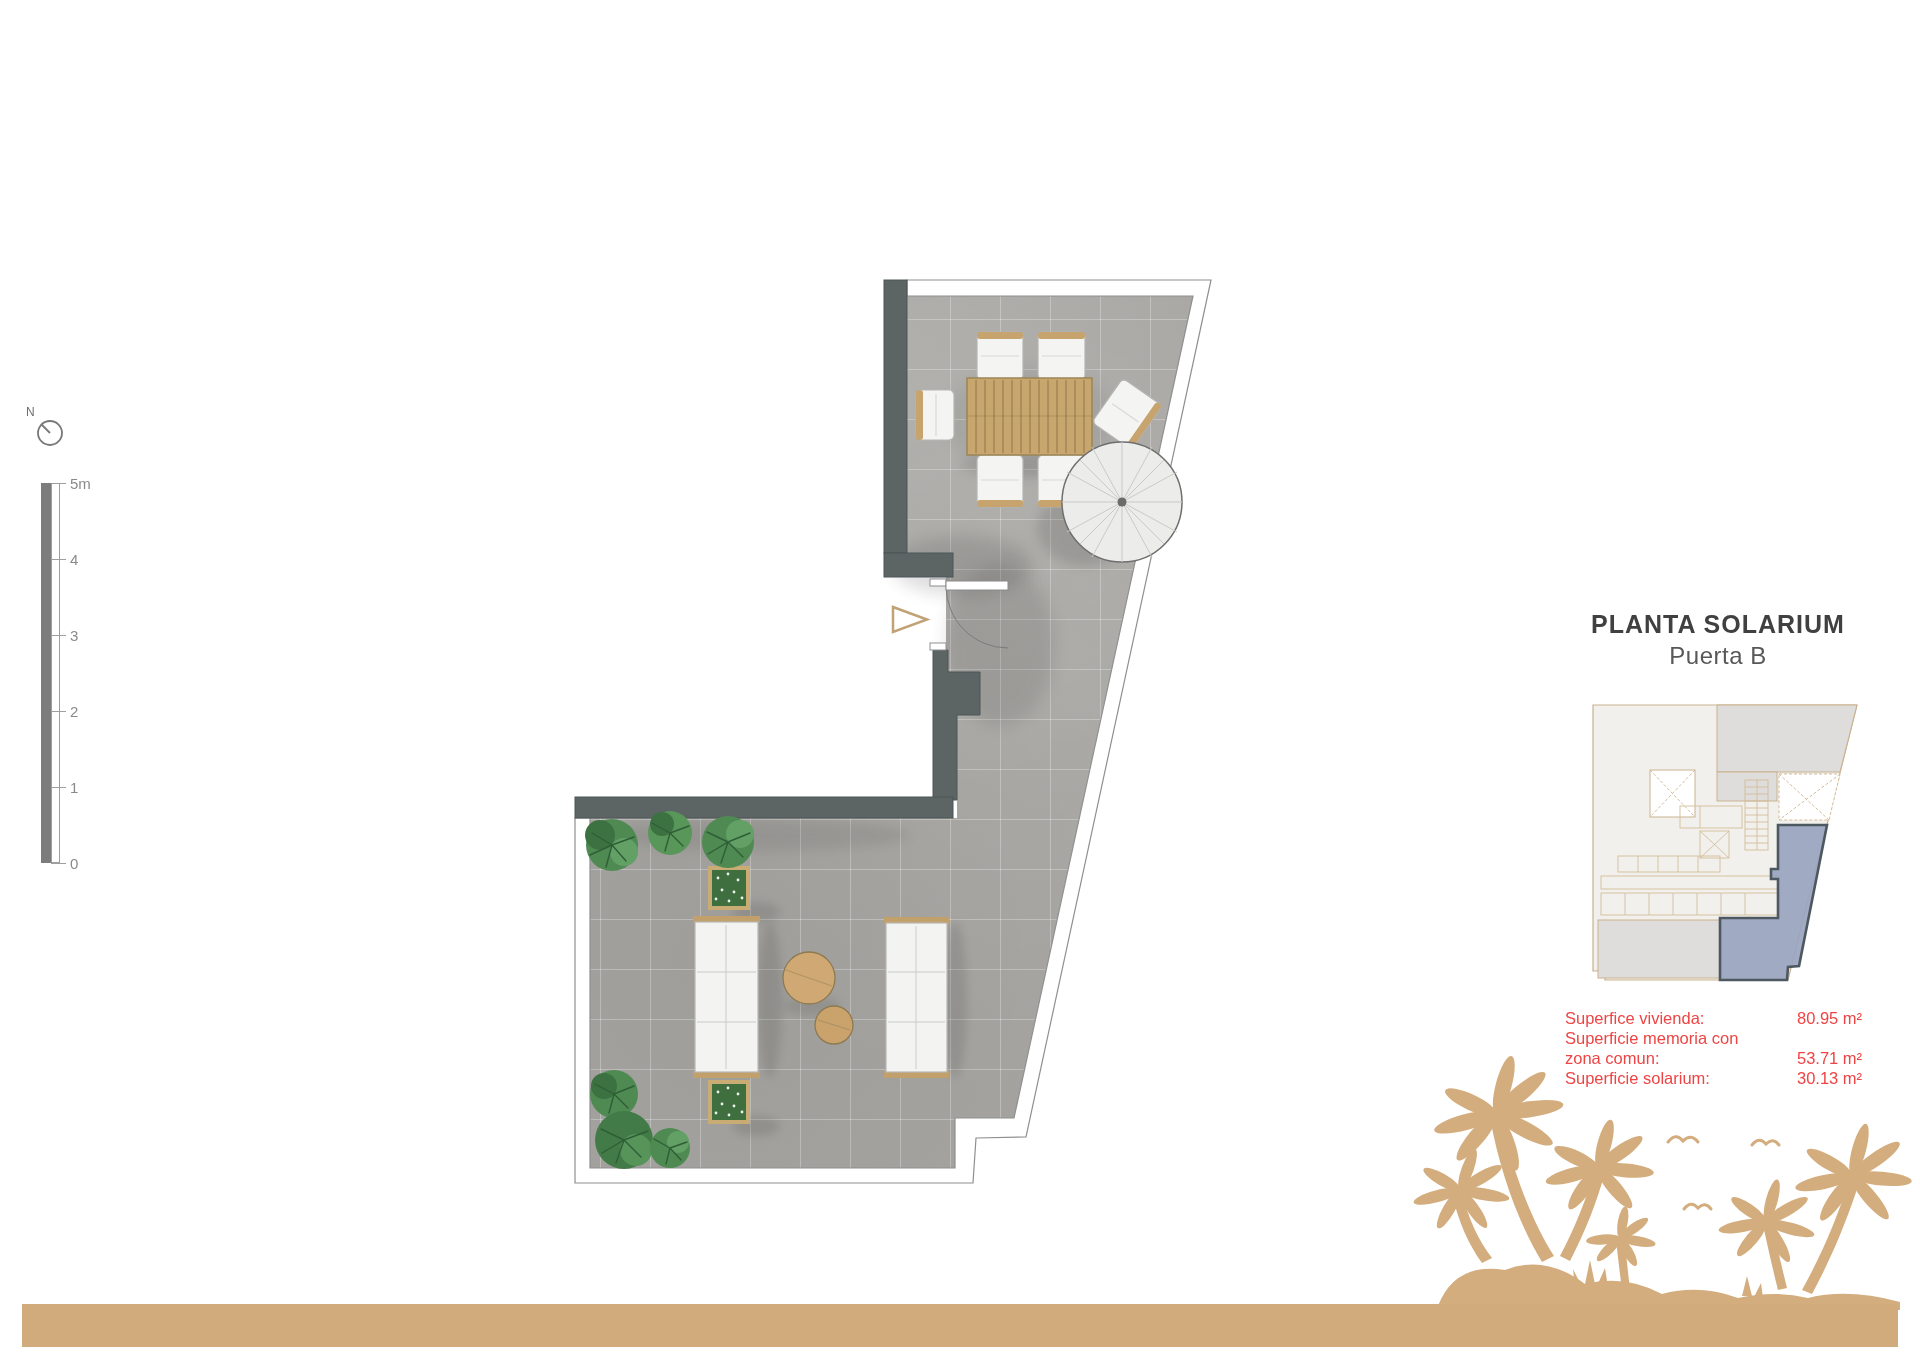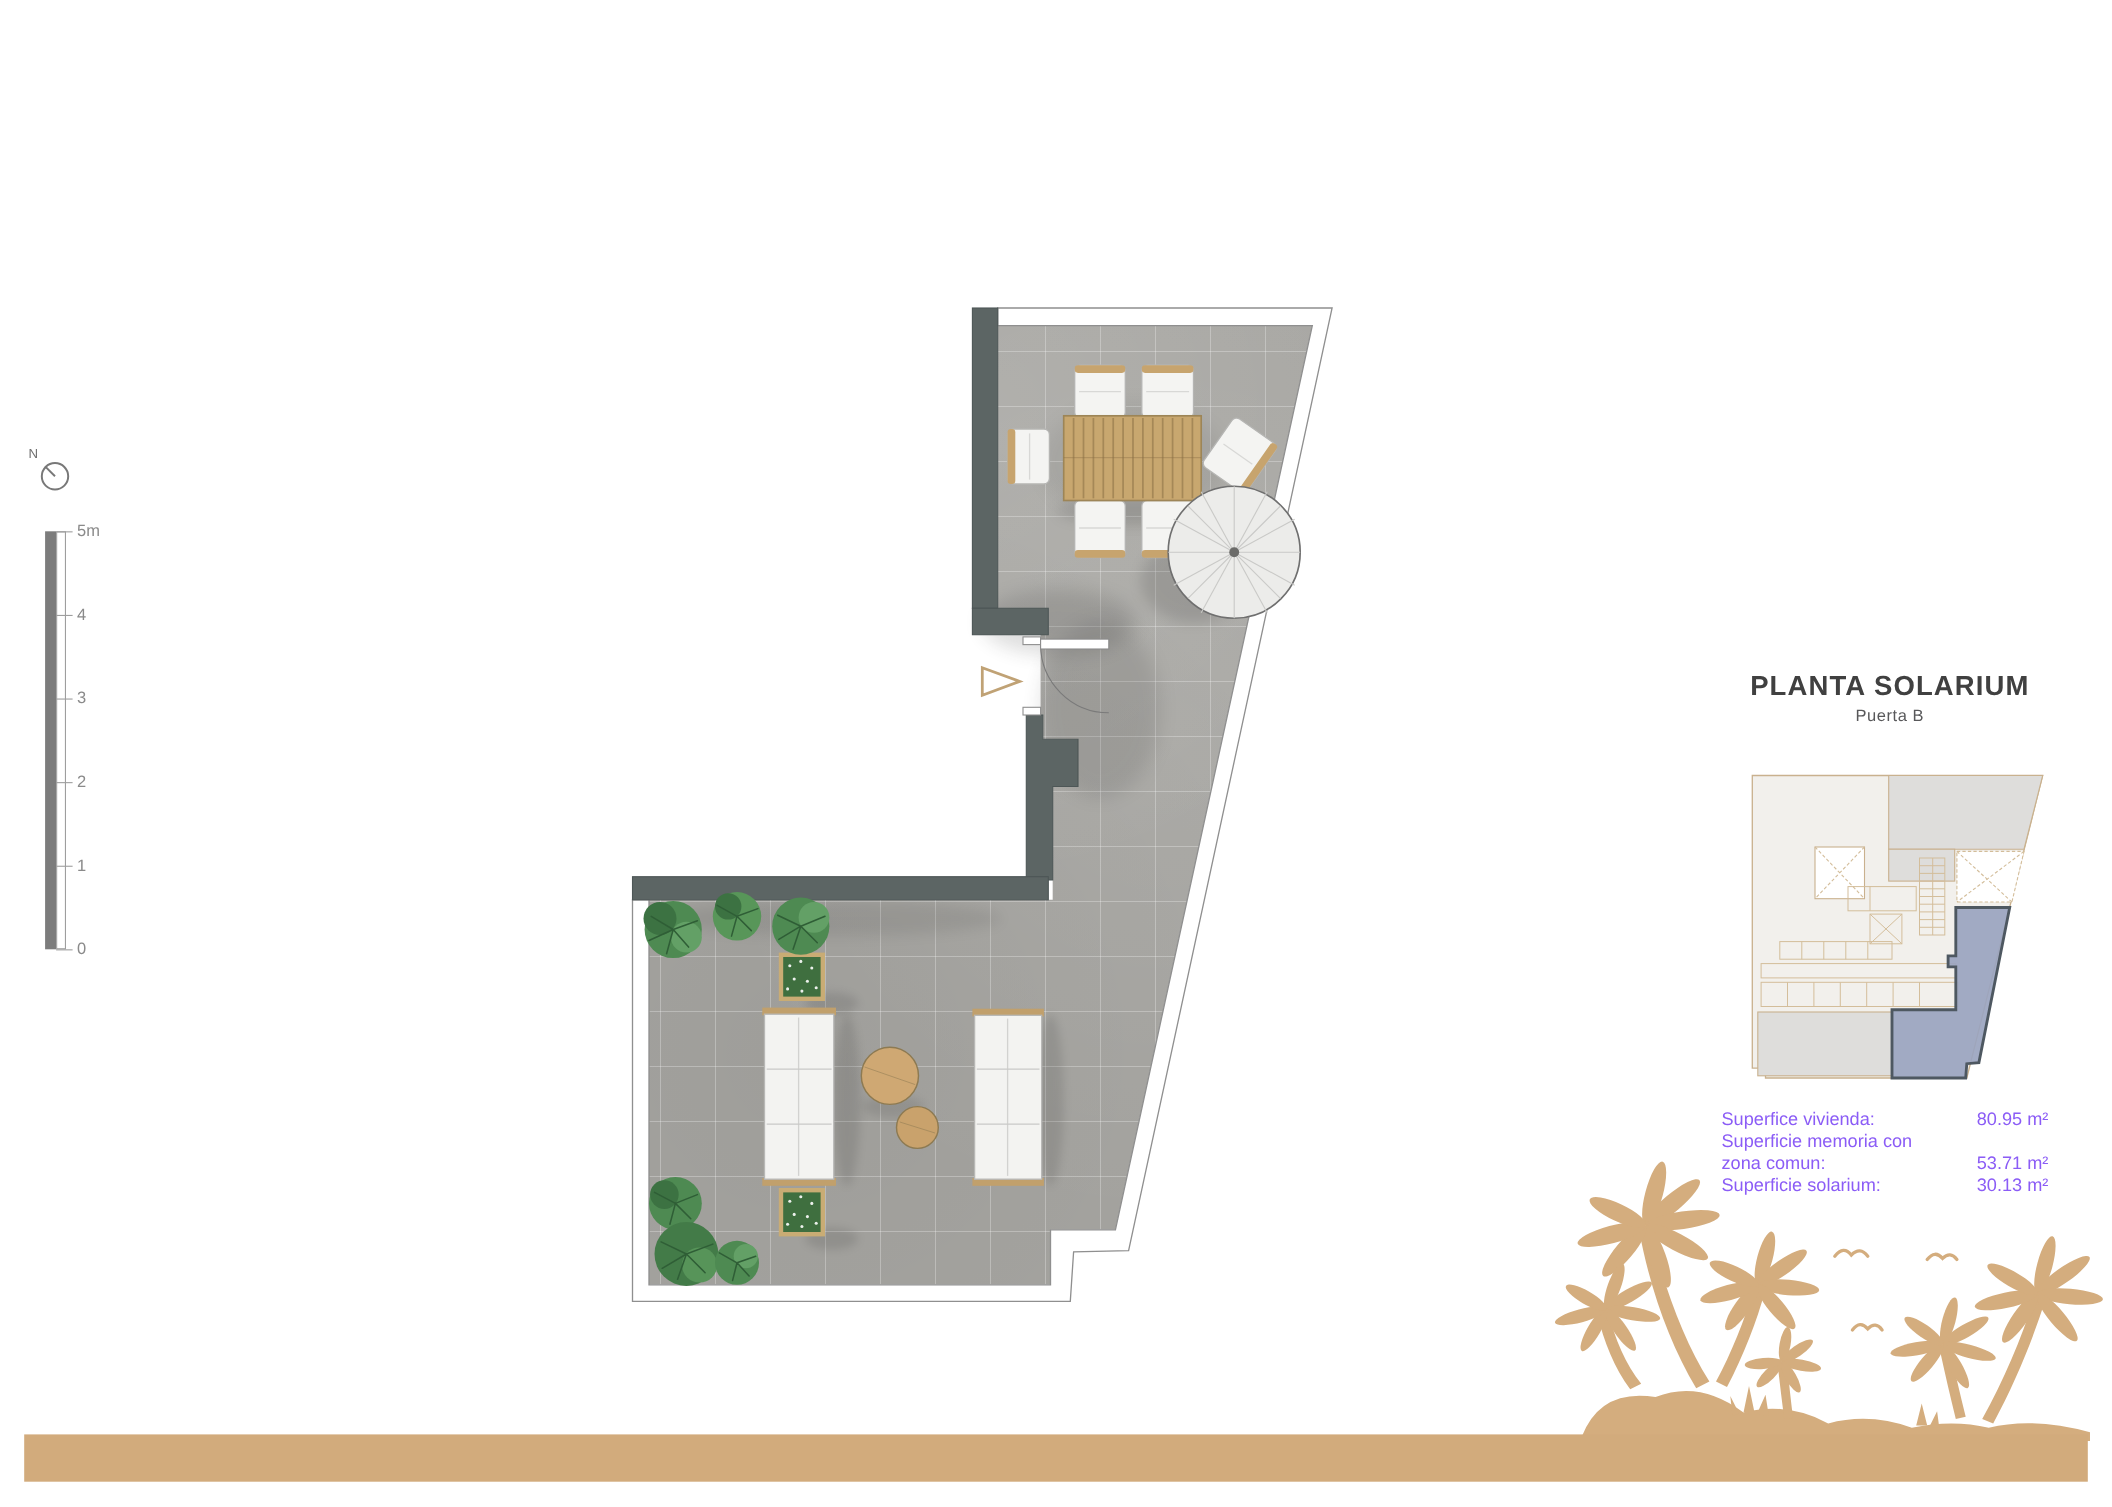--- a/index.html
+++ b/index.html
@@ -30,24 +30,24 @@
   #compass-label{left:26px;top:405px;font-size:12px;color:#6f6f6f;}
   #scalebar-dark{left:41px;top:483px;width:10px;height:380px;background:#7c7c7c;}
   #scalebar-white{left:51px;top:483px;width:9px;height:380px;background:#ffffff;
                   border:1px solid #9e9e9e;box-sizing:border-box;}
   .scale-tick{left:51px;width:15px;height:1px;background:#9e9e9e;}
   .scale-label{left:70px;font-size:15px;color:#8a8a8a;transform:translateY(-50%);}
 
   
   #title-block{left:1568px;top:610px;width:300px;text-align:center;}
   #plan-title{font-size:25px;font-weight:bold;letter-spacing:1px;color:#404040;}
-  #plan-subtitle{font-size:15px;color:#58585a;letter-spacing:.5px;margin-top:3px;}
+  #plan-subtitle{font-size:24px;color:#58585a;letter-spacing:.5px;margin-top:3px;}
 
   
-  #area-block{left:1565px;top:1008px;width:302px;font-size:16.5px;color:#8b5cf6;}
+  #area-block{left:1565px;top:1008px;width:302px;font-size:16.5px;color:#ef4444;}
   .area-row{display:flex;line-height:20px;}
   .area-label{flex:0 0 232px;}
   .area-value{flex:1;white-space:nowrap;}
 
   
   #disclaimer-bar{left:22px;top:1304px;width:1876px;height:43px;background:#d2ab7c;
                   color:#ffffff;text-align:center;font-size:11.5px;line-height:16px;
                   padding-top:6px;box-sizing:border-box;}
 </style>
 </head>

